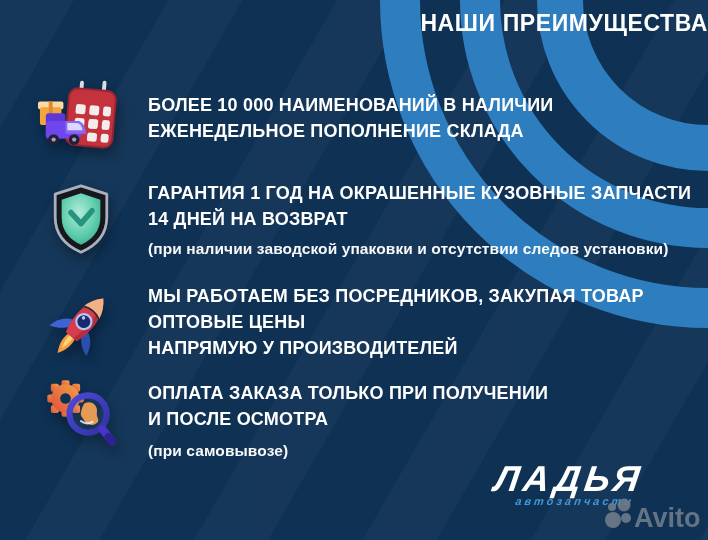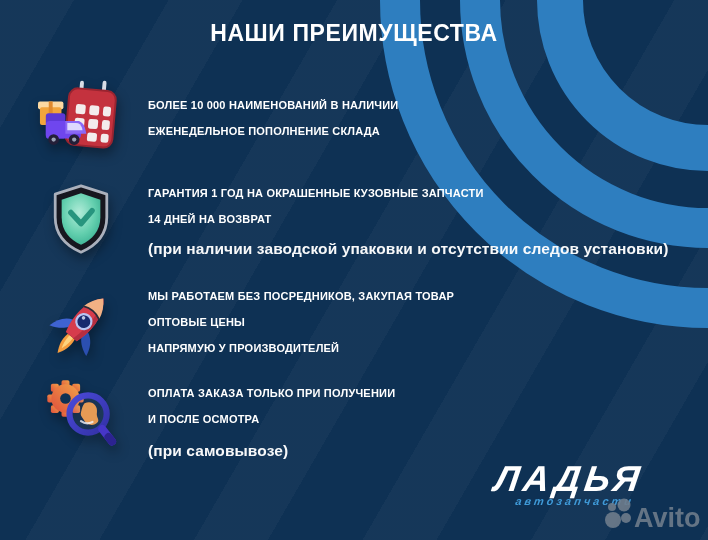--- a/index.html
+++ b/index.html
@@ -24,36 +24,36 @@
     background:repeating-linear-gradient(120deg,
       var(--stripe) 0 64px, transparent 64px 146px);
   }
   
   .ring{position:absolute;border-radius:50%;box-sizing:border-box;}
   .ring1{width:342px;height:342px;left:537px;top:-171px;border:46px solid var(--arc);}
   .ring2{width:496px;height:496px;left:460px;top:-248px;border:40px solid var(--arc);}
   .ring3{width:656px;height:656px;left:380px;top:-328px;border:40px solid var(--arc);}
 
   .title{
-    position:absolute;top:20px;left:0;width:100%;
-    text-align:center;color:var(--text);
+    position:absolute;top:10px;left:0;width:100%;
+    text-align:right;color:var(--text);
     font-size:23px;font-weight:700;letter-spacing:.6px;
   }
   .row{
     position:absolute;left:32px;right:8px;
     display:flex;align-items:flex-start;
   }
   .icon-wrap{
     flex:0 0 116px;width:116px;box-sizing:border-box;padding-right:18px;
     display:flex;justify-content:center;
   }
   .icon-wrap svg{filter:drop-shadow(2px 6px 6px rgba(0,0,0,.35));margin-top:2px;}
   .texts{flex:1;color:var(--text);}
   .bold-line{
-    font-size:11px;font-weight:700;line-height:26px;letter-spacing:.2px;
+    font-size:18px;font-weight:700;line-height:26px;letter-spacing:.2px;
   }
   .note-line{
     margin-top:6px;font-size:15.5px;font-weight:700;line-height:22px;
     color:var(--text);opacity:.97;letter-spacing:.1px;
   }
   .row1{top:76px;} .row1 .texts{padding-top:16px;}
   .row2{top:180px;}
   .row3{top:283px;}
   .row4{top:372px;justify-content:flex-end;} .row4 .texts{padding-top:8px;} .row4 .note-line{margin-top:8px;}
 

